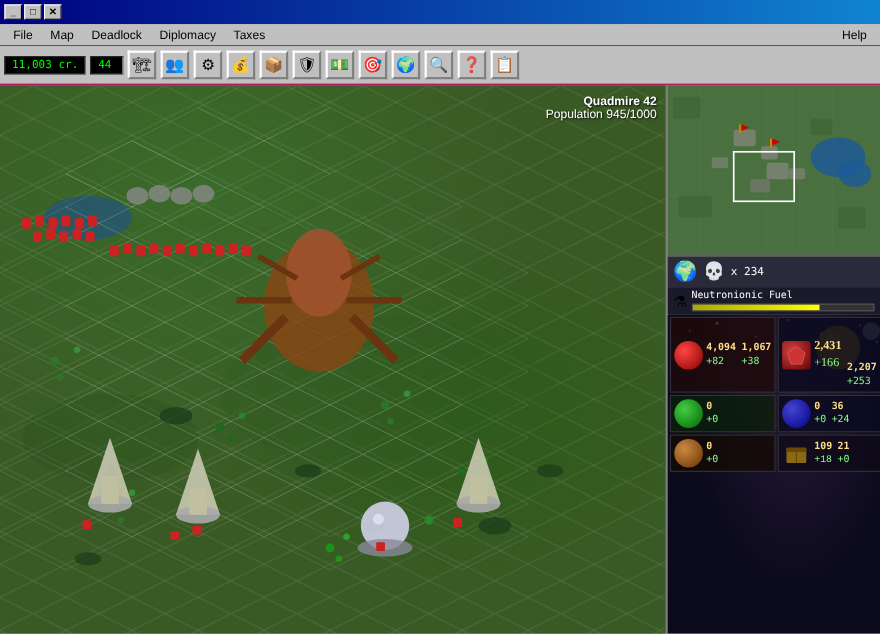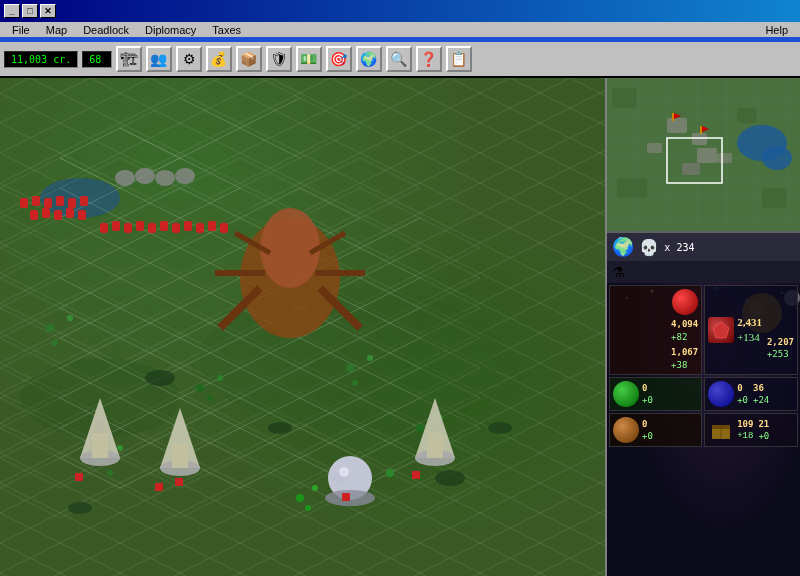--- a/index.html
+++ b/index.html
@@ -31,21 +31,21 @@
       font-size: 9px; font-weight: bold; cursor: pointer; color: #000;
     }
 
     
     #menubar {
       height: 20px;
       background: #c0c0c0;
       display: flex;
       align-items: center;
       padding: 0 4px;
-      border-bottom: 5px solid #1d4ed8;
+      border-bottom: 1px solid #1d4ed8;
     }
     .menu-item {
       padding: 2px 8px;
       font-size: 11px;
       cursor: pointer;
       color: #000;
     }
     #help-btn {
       margin-left: auto;
       padding: 2px 8px;
@@ -54,21 +54,21 @@
     }
 
     
     #toolbar {
       height: 36px;
       background: #c0c0c0;
       display: flex;
       align-items: center;
       padding: 2px 4px;
       gap: 4px;
-      border-bottom: 2px solid #000000;
+      border-bottom: 2px solid #be185d;
     }
     .toolbar-info {
       background: #000;
       color: #00ff00;
       font-size: 10px;
       padding: 2px 6px;
       font-family: monospace;
       border: 1px inset #808080;
       min-width: 70px;
     }
@@ -170,21 +170,21 @@
   <span class="menu-item">File</span>
   <span class="menu-item">Map</span>
   <span class="menu-item">Deadlock</span>
   <span class="menu-item">Diplomacy</span>
   <span class="menu-item">Taxes</span>
   <span id="help-btn" class="menu-item">Help</span>
 </div>
 
 <div id="toolbar">
   <div class="toolbar-info">11,003 cr.</div>
-  <div class="toolbar-info" style="min-width:30px">68</div>
+  <div class="toolbar-info" style="min-width:30px">44</div>
   <div class="toolbar-icon">🏗</div>
   <div class="toolbar-icon">👥</div>
   <div class="toolbar-icon">⚙</div>
   <div class="toolbar-icon">💰</div>
   <div class="toolbar-icon">📦</div>
   <div class="toolbar-icon">🛡</div>
   <div class="toolbar-icon">💵</div>
   <div class="toolbar-icon">🎯</div>
   <div class="toolbar-icon">🌍</div>
   <div class="toolbar-icon">🔍</div>
@@ -384,20 +384,24 @@
         <rect x="175" y="400" width="8" height="8" fill="#cc2222" rx="1"></rect>
         <rect x="342" y="415" width="8" height="8" fill="#cc2222" rx="1"></rect>
         <rect x="412" y="393" width="8" height="8" fill="#cc2222" rx="1"></rect>
 
         <ellipse cx="125" cy="100" rx="10" ry="8" fill="#888" opacity="0.8"></ellipse>
         <ellipse cx="145" cy="98" rx="10" ry="8" fill="#888" opacity="0.8"></ellipse>
         <ellipse cx="165" cy="100" rx="10" ry="8" fill="#888" opacity="0.8"></ellipse>
         <ellipse cx="185" cy="98" rx="10" ry="8" fill="#888" opacity="0.8"></ellipse>
       </svg>
 
+      <div id="hud-top">
+        <div style="color:white;font-weight:bold;">Quadmire 42</div>
+        <div style="color:white;">Population 945/1000</div>
+      </div>
 
     </div>
   </div>
 
   <div id="right-panel">
 
     <div id="minimap">
       <svg width="195" height="155" xmlns="http://www.w3.org/2000/svg">
 
         <rect width="195" height="155" fill="#4a7040"></rect>
@@ -441,20 +445,26 @@
     </div>
 
     <div id="planet-label" style="background:#2a2a3a; padding:3px 5px; display:flex; align-items:center; gap:5px;">
       <span style="font-size:18px;">🌍</span>
       <span style="font-size:16px; color:#cc2222;">💀</span>
       <span style="color:white; font-size:10px; font-family:monospace;">x 234</span>
     </div>
 
     <div style="background:#1a1a2a; padding:3px 5px; display:flex; align-items:center; gap:4px;">
       <span style="font-size:14px;">⚗</span>
+      <div style="flex:1;">
+        <div style="color:white; font-size:9px; font-family:monospace;">Neutronionic Fuel</div>
+        <div style="height:7px; background:#333; border:1px solid #555; margin-top:2px;">
+          <div style="height:100%; width:70%; background:linear-gradient(to right,#aaaa00,#ffff00);"></div>
+        </div>
+      </div>
     </div>
 
     <div style="background:#111; flex:1; overflow:hidden;">
 
       <div style="position:relative; width:100%; height:100%; background: radial-gradient(ellipse at 60% 20%, #2a1a3a 0%, #0a0a1a 60%);">
         <svg width="195" height="230" xmlns="http://www.w3.org/2000/svg" style="position:absolute;top:0;left:0;">
 
           <circle cx="20" cy="15" r="1" fill="white" opacity="0.6"></circle>
           <circle cx="45" cy="8" r="1.5" fill="white" opacity="0.7"></circle>
           <circle cx="80" cy="20" r="1" fill="white" opacity="0.5"></circle>
@@ -464,41 +474,41 @@
           <circle cx="190" cy="25" r="1" fill="white" opacity="0.6"></circle>
 
           <circle cx="155" cy="30" r="20" fill="#8B6914" opacity="0.9"></circle>
           <circle cx="150" cy="25" r="8" fill="#9a7a24" opacity="0.5"></circle>
 
           <circle cx="185" cy="15" r="8" fill="#aaa" opacity="0.6"></circle>
         </svg>
 
         <div style="position:relative; z-index:2; padding:2px; display:grid; grid-template-columns:1fr 1fr; gap:2px;">
 
-          <div style="background:rgba(30,10,10,0.8); border:1px solid #333; padding:3px; display:flex; align-items:flex-end; gap:3px;flex-direction:column;">
+          <div style="background:rgba(30,10,10,0.8); border:1px solid #333; padding:3px; display:flex; align-items:center; gap:3px;">
             <div style="width:26px;height:26px;background:radial-gradient(circle at 35% 35%,#ff4444,#880000);border-radius:50%;flex-shrink:0;"></div>
             <div style="font-size:9px;color:#ccc;font-family:monospace;line-height:1.4;">
               <div style="color:#ffdd88;font-weight:bold;">4,094</div>
               <div style="color:#88ff88;">+82</div>
             </div>
             <div style="font-size:9px;color:#ccc;font-family:monospace;line-height:1.4;margin-left:2px;">
               <div style="color:#ffdd88;font-weight:bold;">1,067</div>
               <div style="color:#88ff88;">+38</div>
             </div>
           </div>
 
           <div style="background:rgba(10,10,30,0.8); border:1px solid #333; padding:3px; display:flex; align-items:center; gap:3px;">
             <div style="width:26px;height:26px;background:radial-gradient(circle at 35% 35%,#cc4444,#660000);border-radius:3px;flex-shrink:0;display:flex;align-items:center;justify-content:center;">
               <svg width="20" height="20" xmlns="http://www.w3.org/2000/svg">
                   <polygon points="10,2 18,8 15,18 5,18 2,8" fill="#cc3333" stroke="#ff6666" stroke-width="0.5"></polygon>
                 </svg>
             </div>
             <div style="font-size:11px;color:#ccc;font-family:Liberation Serif, serif;line-height:1.4;">
               <div style="color:#ffdd88;font-weight:bold;">2,431</div>
-              <div style="color:#88ff88;">+134</div>
+              <div style="color:#88ff88;">+166</div>
             </div>
             <div style="font-size:9px;color:#ccc;font-family:monospace;line-height:1.4;margin-left:2px;">
               <div style="color:#ffdd88;font-weight:bold;margin-top:36px;">2,207</div>
               <div style="color:#88ff88;">+253</div>
             </div>
           </div>
 
           <div style="background:rgba(10,30,10,0.8); border:1px solid #333; padding:3px; display:flex; align-items:center; gap:3px;">
             <div style="width:26px;height:26px;background:radial-gradient(circle at 35% 35%,#44cc44,#006600);border-radius:50%;flex-shrink:0;"></div>
             <div style="font-size:9px;color:#ccc;font-family:monospace;line-height:1.4;">

